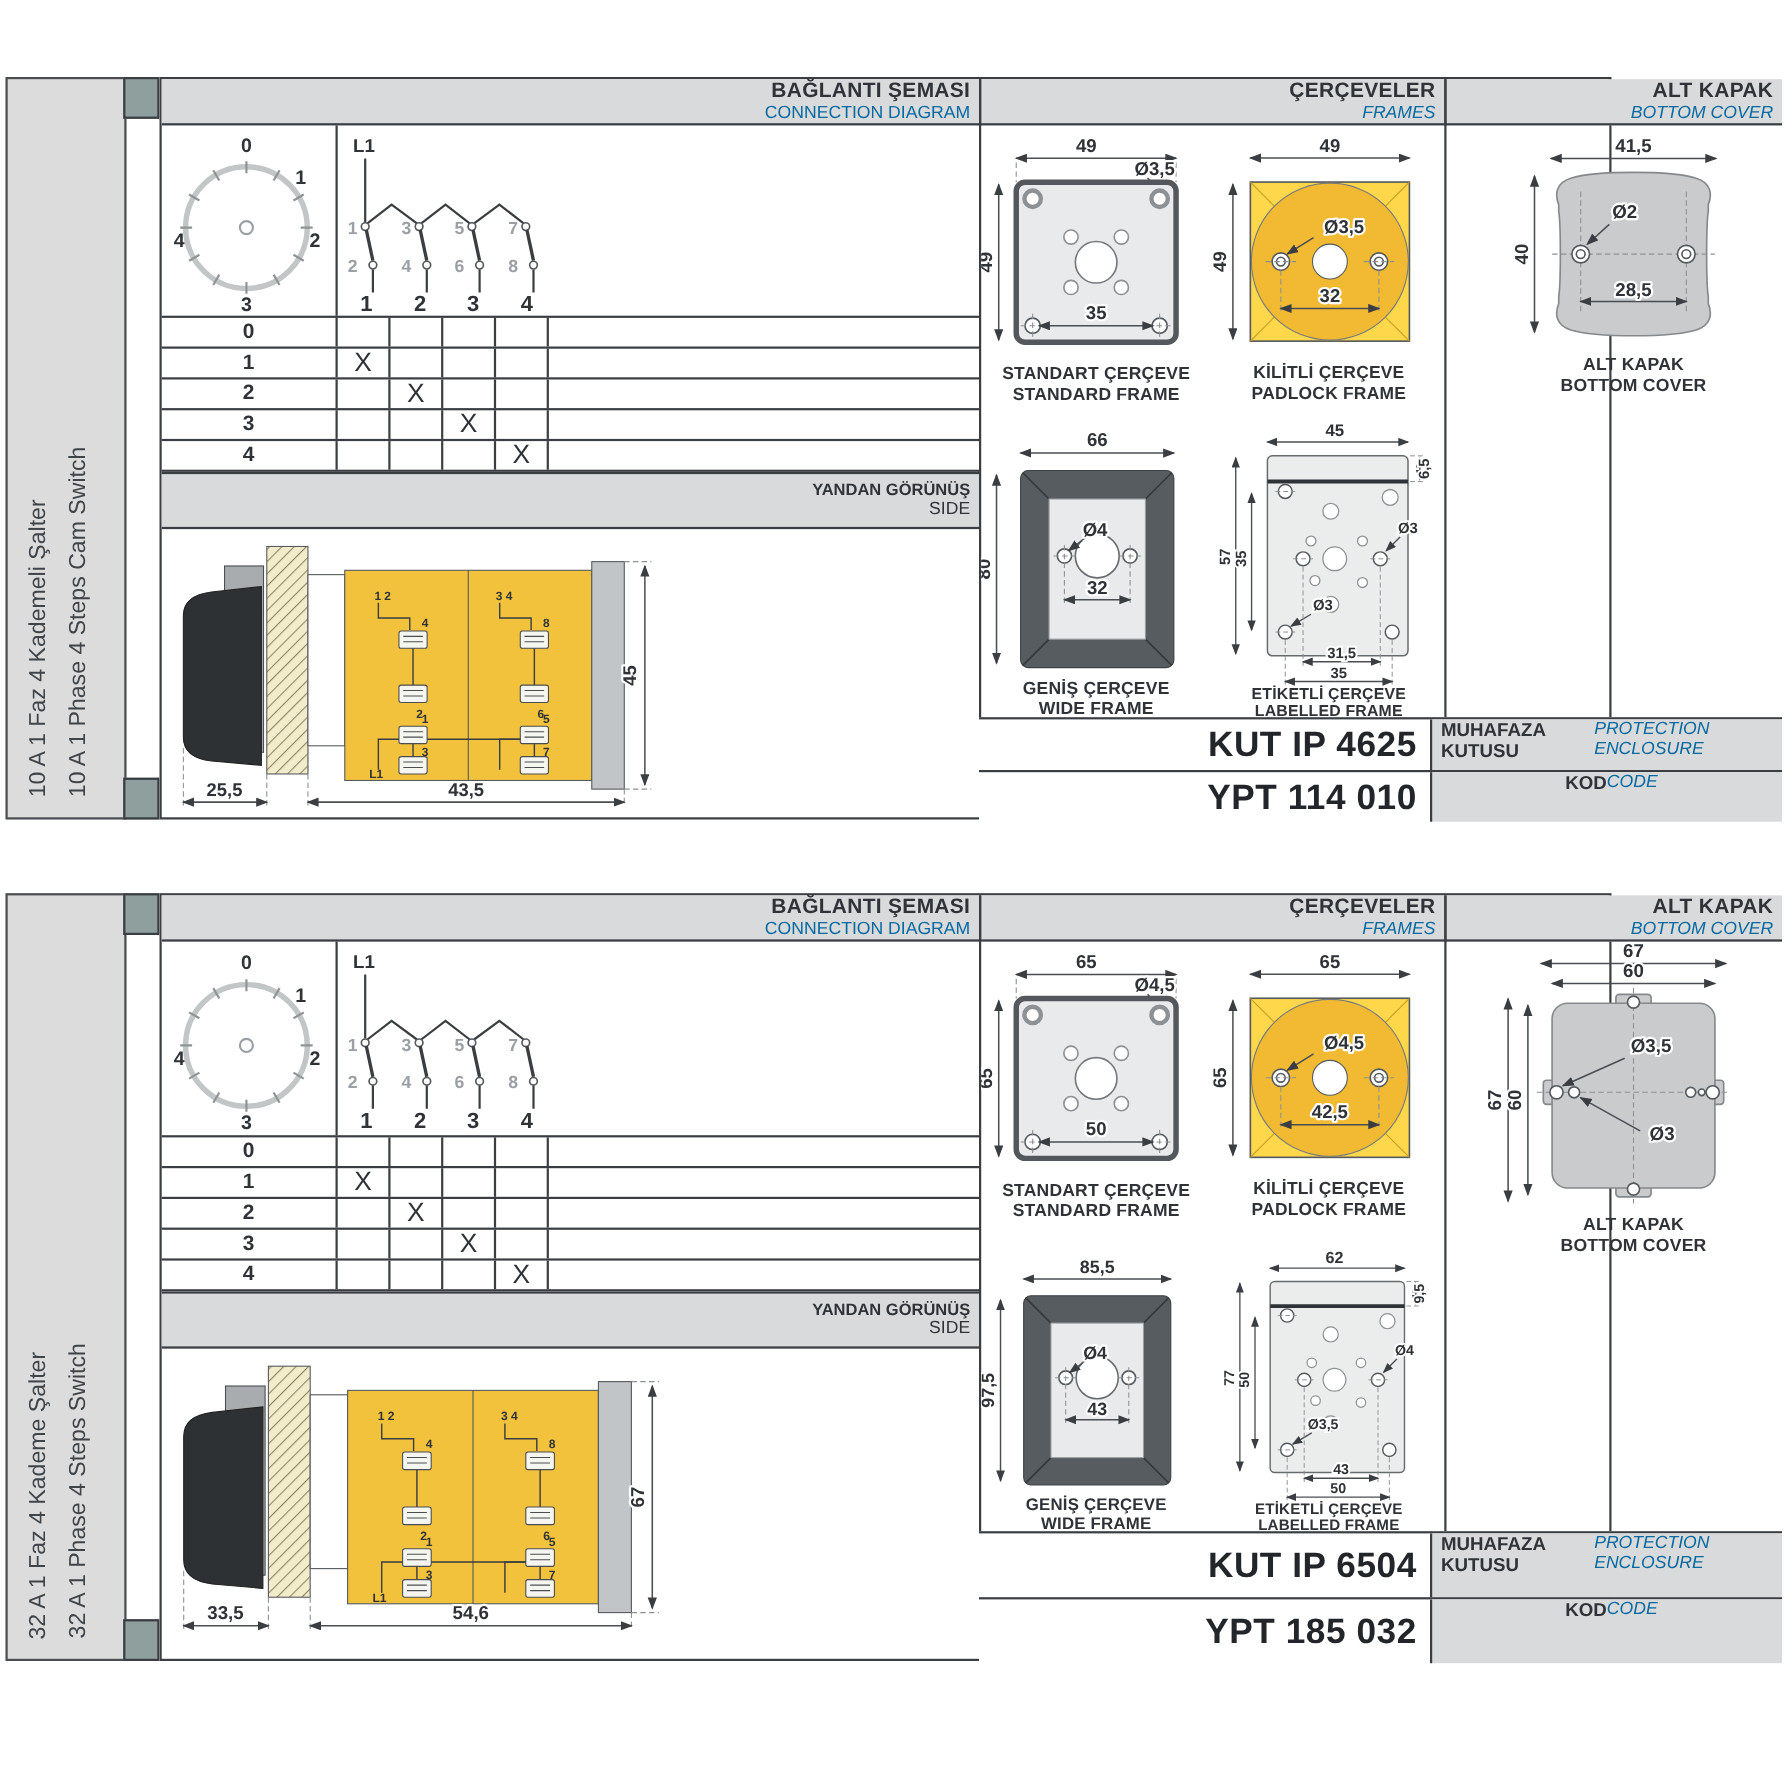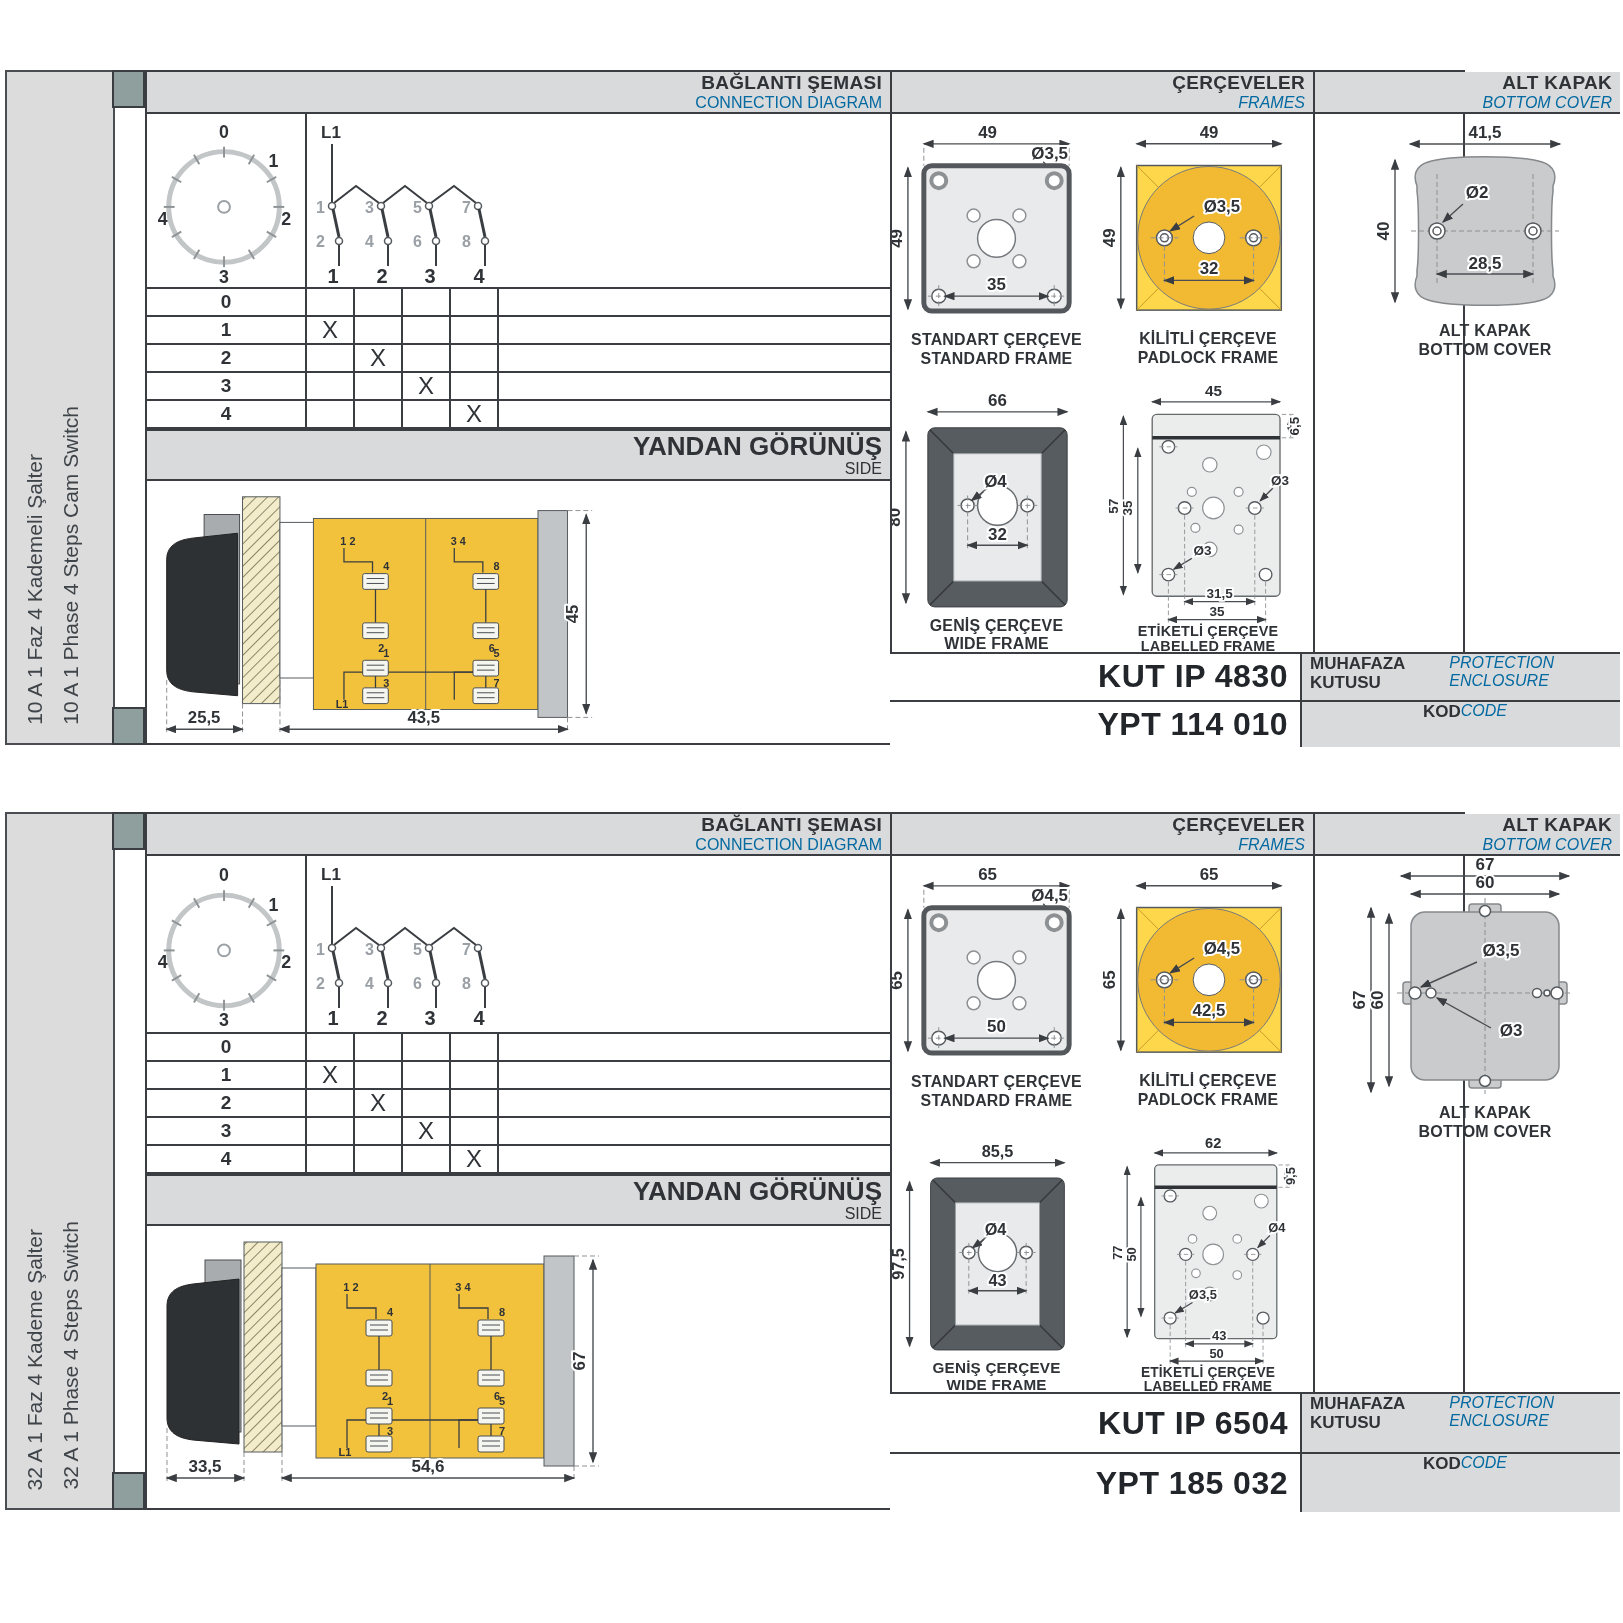--- a/index.html
+++ b/index.html
@@ -32,21 +32,21 @@
   .tr{display:flex;height:28px;border-bottom:2px solid var(--line)}
   .tp{width:160px;border-right:2px solid var(--line);font-weight:bold;font-size:19px;
     text-align:center;line-height:25px}
   .tc{width:48px;border-right:2px solid var(--line);font-size:24px;
     text-align:center;line-height:25px}
   .tf{flex:1}
   .sband{position:absolute;left:0;top:var(--sbY);width:743px;height:52px;
     background:var(--band-bg);border-top:2px solid var(--line);
     border-bottom:2px solid var(--line);display:flex;flex-direction:column;
     justify-content:center;align-items:flex-end;padding-right:8px;line-height:1.08}
-  .sband b{font-size:26px}
+  .sband b{font-size:15px}
   .sview{position:absolute;left:0;top:var(--svY);width:743px;bottom:0}
   .vdiv1{position:absolute;left:743px;top:0;width:2px;height:100%;background:var(--line)}
   .vdiv2{position:absolute;left:1166px;top:0;width:2px;height:var(--codeY);background:var(--line)}
   .fc{position:absolute}
   .fc svg,.cover-cell svg,.sview svg,.dial-cell svg,.circuit-cell svg{width:100%;height:100%}
   .f-std{left:745px;top:42px;width:210px;height:var(--frameH)}
   .f-pad{left:956px;top:42px;width:210px;height:var(--frameH)}
   .f-wide{left:745px;top:var(--f2Y);width:210px;height:var(--f2H)}
   .f-lab{left:956px;top:var(--f2Y);width:210px;height:var(--f2H)}
   .cover-cell{position:absolute;left:1168px;top:42px;width:303px;height:calc(var(--codeY) - 42px)}
@@ -469,21 +469,21 @@
         <text x="162" y="84" class="dt" text-anchor="middle">Ø2</text>
         <line class="dl" x1="148" y1="90" x2="128" y2="108" marker-end="url(#ar)"></line>
         <line class="dl" x1="122" y1="160" x2="218" y2="160" marker-start="url(#ar)" marker-end="url(#ar)"></line>
         <text x="170" y="155" class="dt" text-anchor="middle">28,5</text>
         <text x="170" y="222" class="cap">ALT KAPAK</text>
         <text x="170" y="241" class="cap">BOTTOM COVER</text>
       </svg>
     </div>
 
     <div class="code-row cr-a">
-      <div class="code-val">KUT IP 4830</div>
+      <div class="code-val">KUT IP 4625</div>
       <div class="code-lab">
         <b>MUHAFAZA KUTUSU</b>
         <i>PROTECTION ENCLOSURE</i>
       </div>
     </div>
     <div class="code-row cr-b">
       <div class="code-val">YPT 114 010</div>
       <div class="code-lab">
         <b>KOD</b>
         <i>CODE</i>

